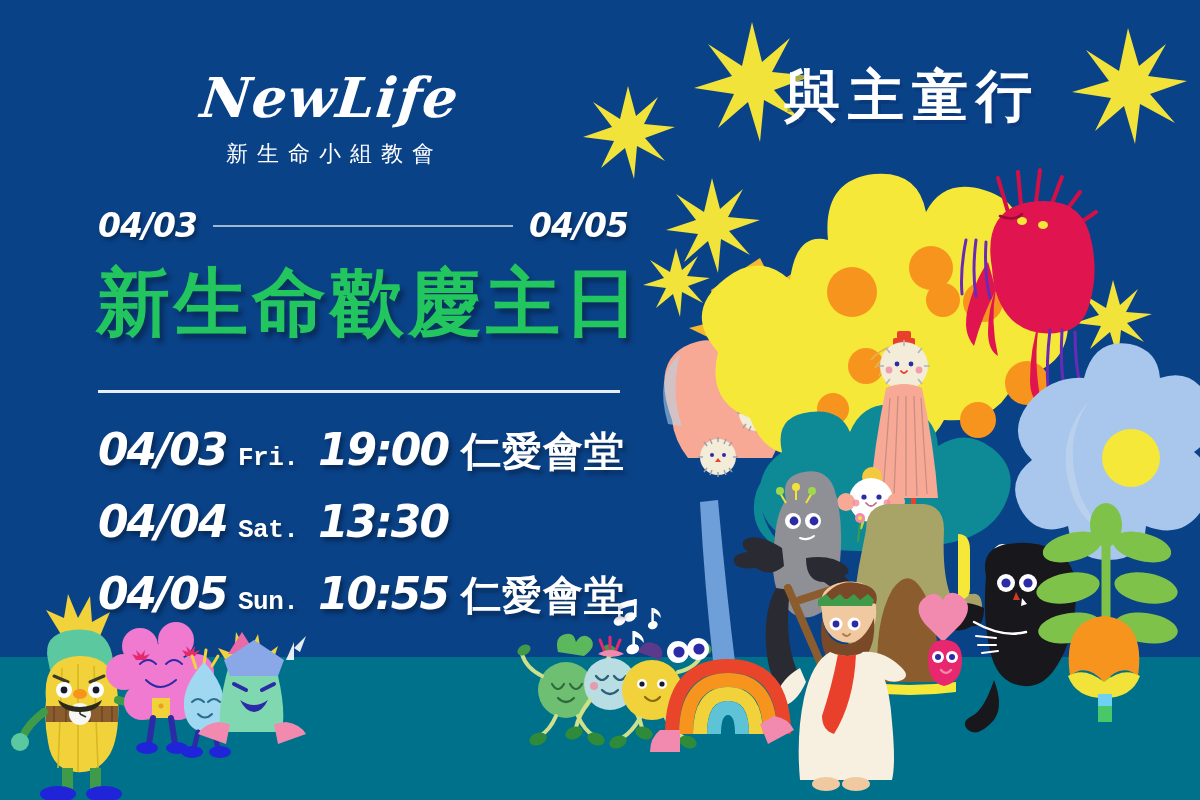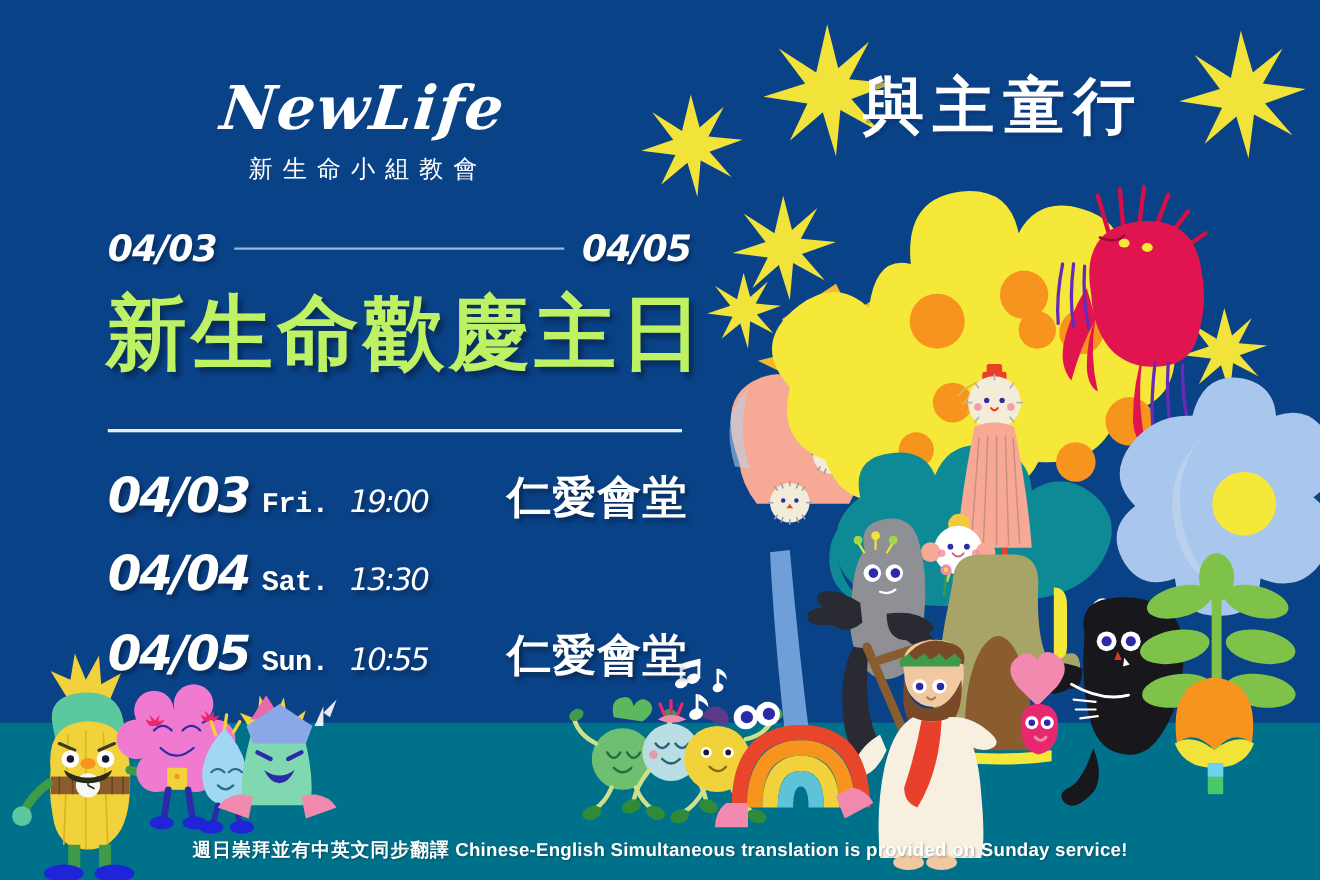--- a/index.html
+++ b/index.html
@@ -95,21 +95,21 @@
     background: #b9cde0;
     opacity: .85;
   }
 
   
   .heading {
     position: absolute;
     left: 96px; top: 266px;
     font-size: 74px;
     font-weight: 700;
-    color: #bef264;
+    color: #22c55e;
     letter-spacing: 4px;
     line-height: 1;
     white-space: nowrap;
     text-shadow: 4px 5px 5px rgba(0,0,0,.33);
   }
 
   .divider {
     position: absolute;
     left: 98px; top: 390px;
     width: 522px;
@@ -143,22 +143,22 @@
     font-weight: 700;
     font-size: 26px;
     color: #ffffff;
     width: 80px;
     letter-spacing: -.5px;
     text-shadow: 2px 3px 4px rgba(0,0,0,.35);
   }
   .srow .time {
     font-family: "DejaVu Sans", sans-serif;
     font-style: italic;
-    font-weight: 400;
-    font-size: 28px;
+    font-weight: 700;
+    font-size: 44px;
     letter-spacing: -2px;
     color: #ffffff;
     width: 143px;
     text-shadow: 3px 4px 4px rgba(0,0,0,.35);
   }
   .srow .venue {
     font-size: 40px;
     font-weight: 700;
     color: #ffffff;
     letter-spacing: 1px;
@@ -783,18 +783,14 @@
       <div class="srow">
         <span class="date">04/05</span>
         <span class="dow">Sun.</span>
         <span class="time">10:55</span>
         <span class="venue">仁愛會堂</span>
       </div>
 
     </div>
   </div>
 
-  <div class="caption">
-    <span class="cn">週日崇拜並有中英文同步翻譯</span>
-    <span>Chinese-English Simultaneous translation is provided on Sunday service!</span>
-  </div>
 
 </div>
 
 </body></html>

